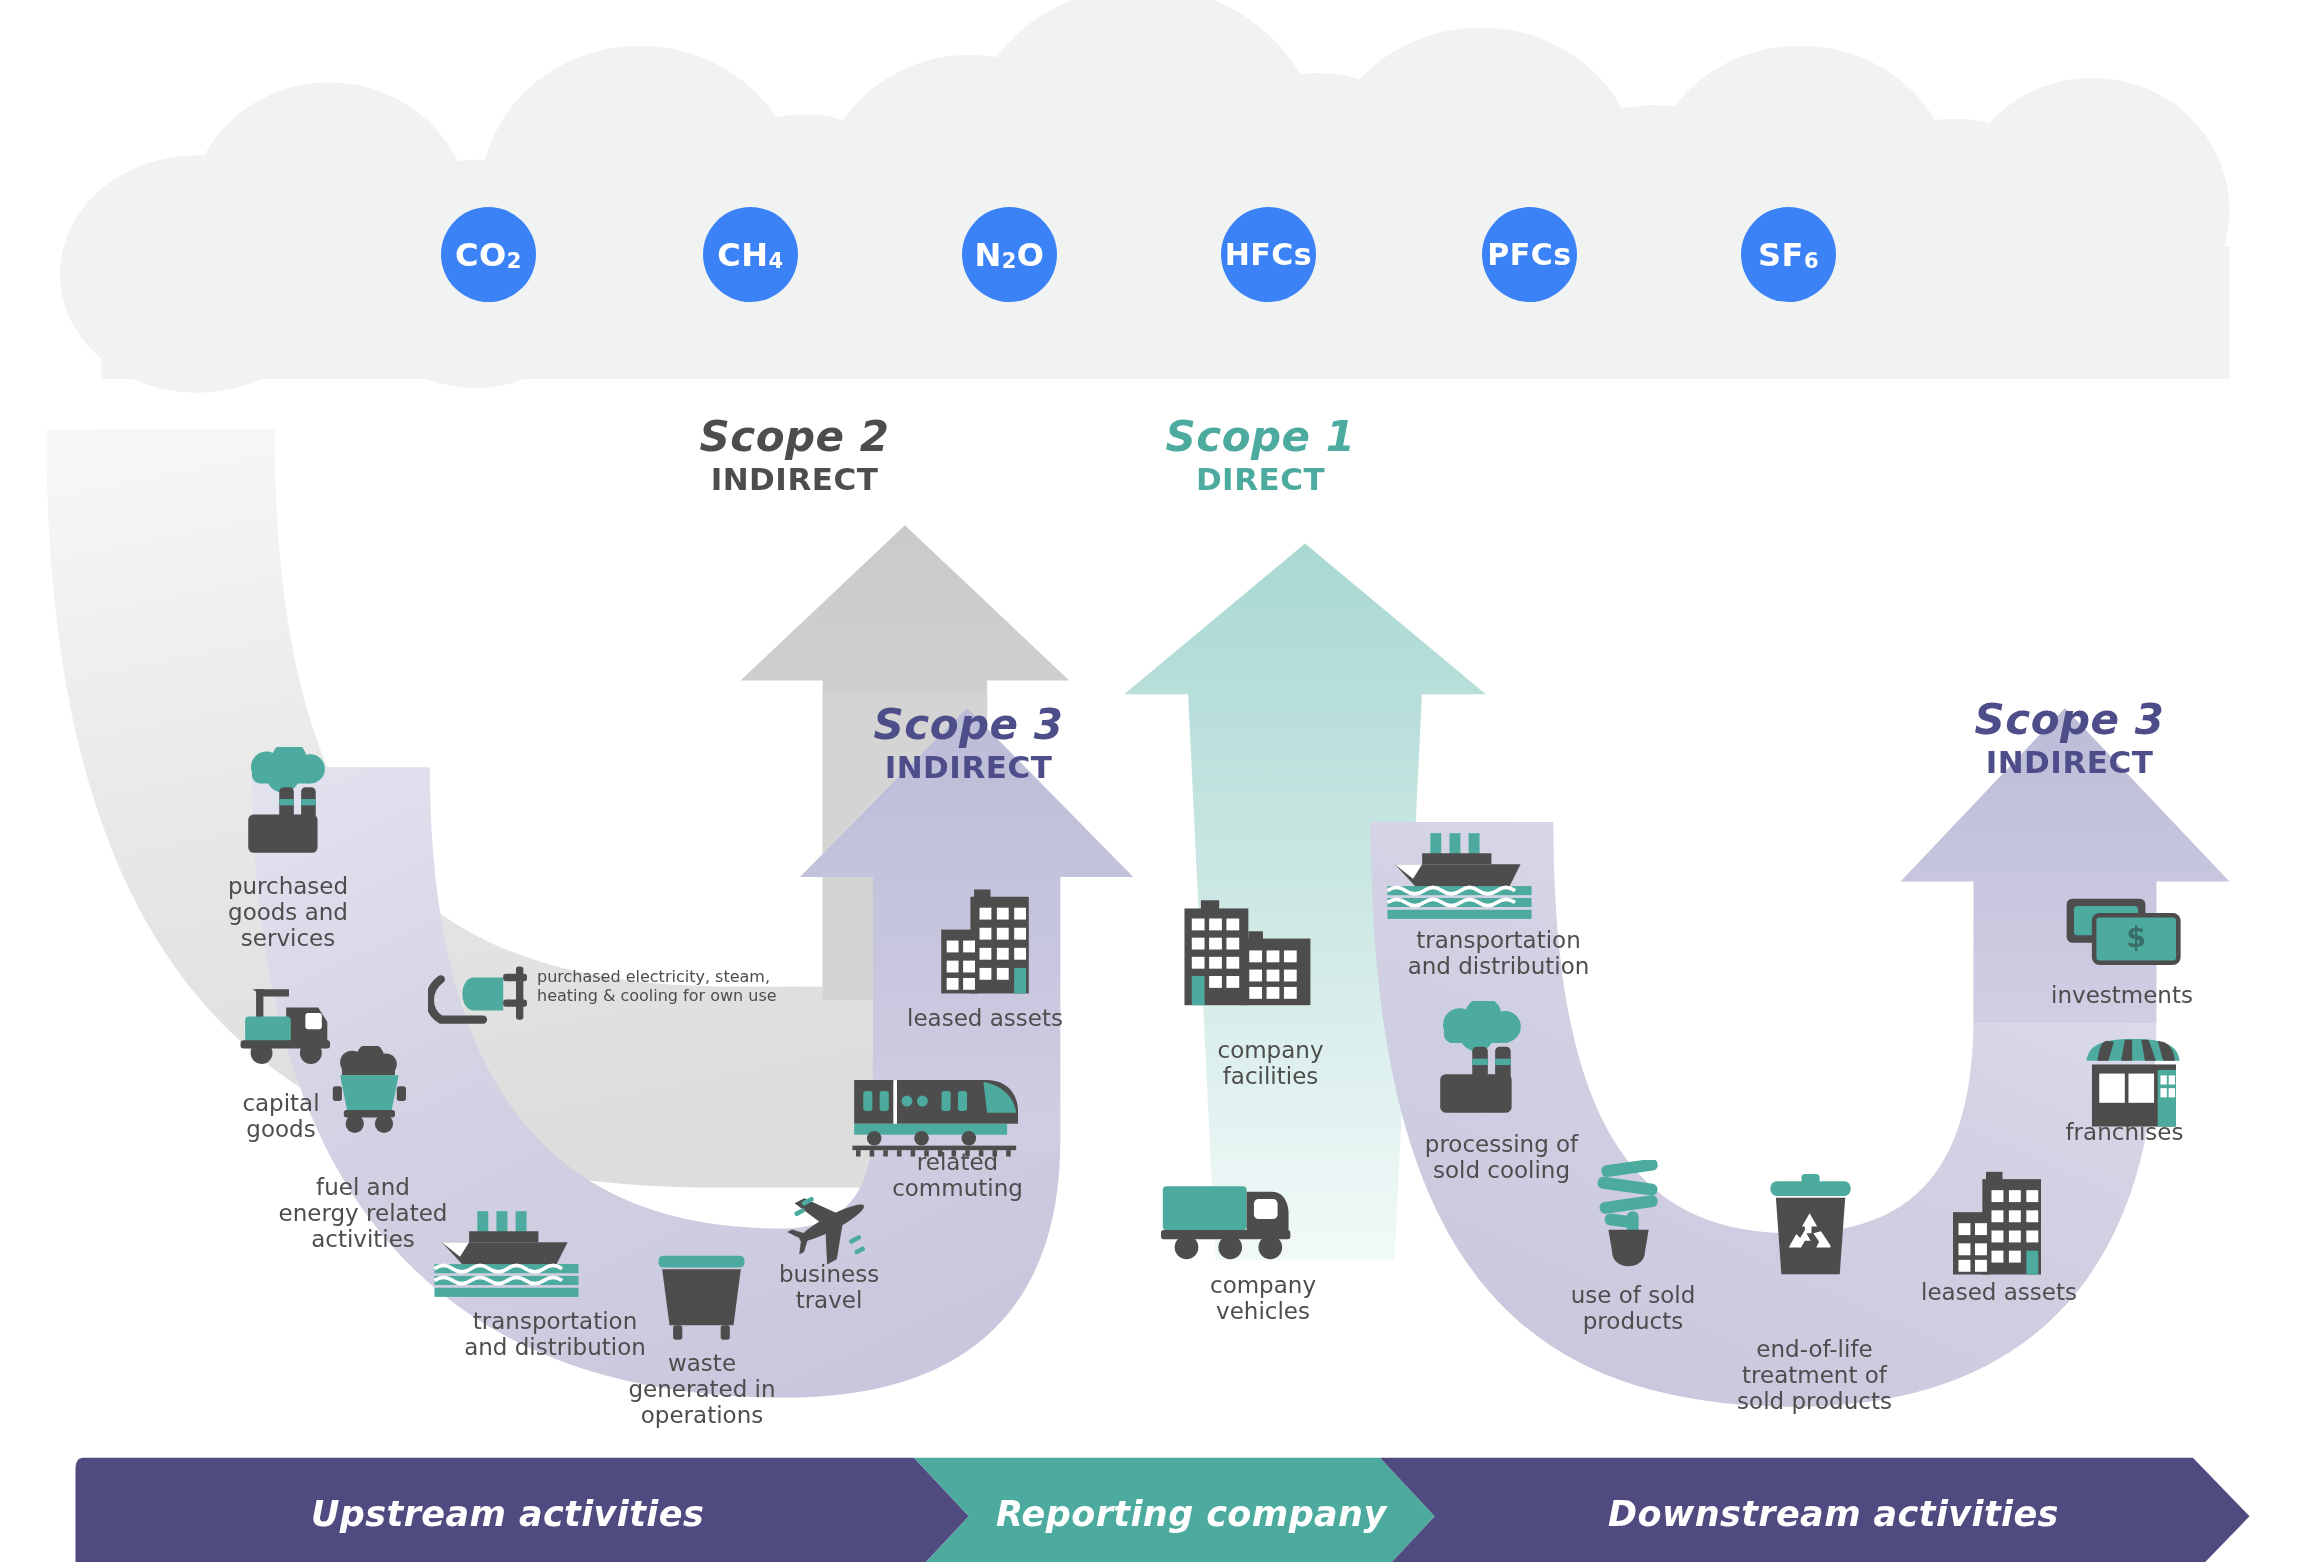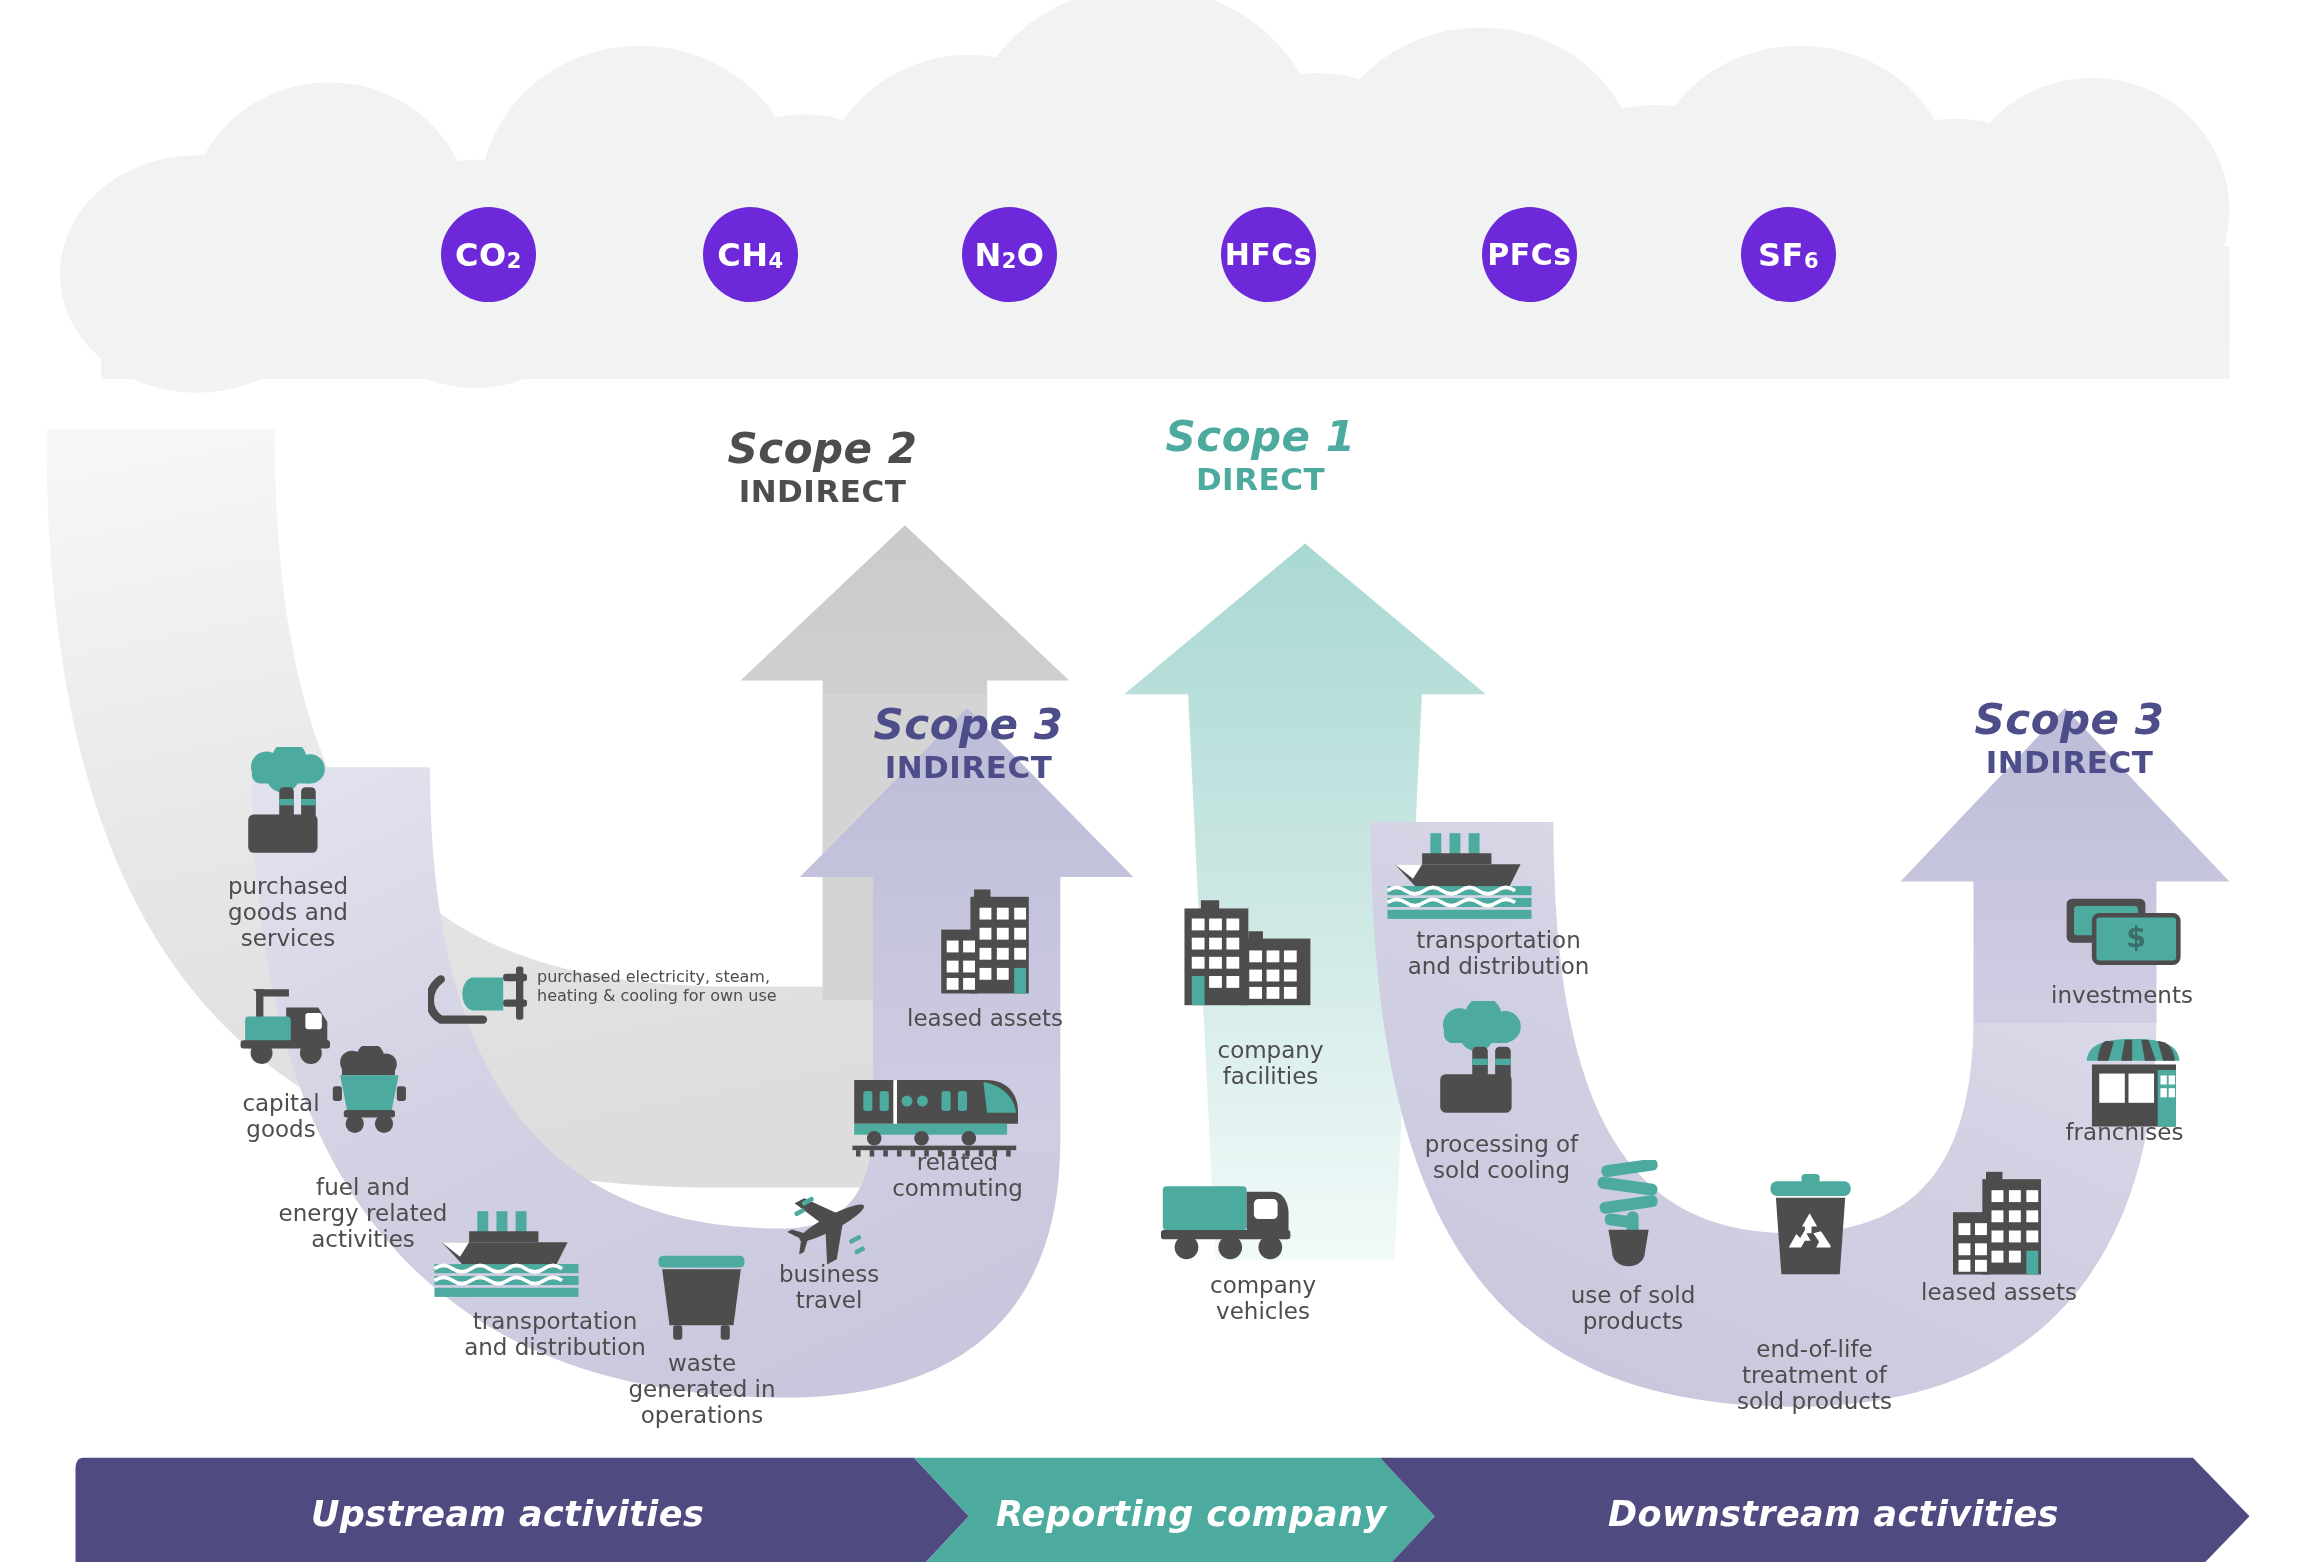--- a/index.html
+++ b/index.html
@@ -12,21 +12,21 @@
        text-align:center;font-family:"DejaVu Sans","Liberation Sans",sans-serif;}
   .lbl.left{text-align:left;}
   .scope-title{position:absolute;text-align:center;line-height:1.0;}
   .scope-title .s1{display:block;font-style:italic;font-weight:bold;font-size:42px;letter-spacing:0.5px;}
   .scope-title .s2{display:block;font-weight:bold;font-size:31px;letter-spacing:0.5px;margin-top:6.4px;}
   .sc-gray .s1,.sc-gray .s2{color:#4d4d4d;}
   .sc-teal .s1,.sc-teal .s2{color:#4cab9e;}
   .sc-purple .s1,.sc-purple .s2{color:#4d4d8a;}
 
   .gas{position:absolute;width:95px;height:95px;border-radius:50%;
-       background:#6d28d9;display:flex;align-items:center;justify-content:center;
+       background:#3b82f6;display:flex;align-items:center;justify-content:center;
        color:#ffffff;font-weight:bold;font-size:32px;letter-spacing:0.5px;}
   .gas sub{font-size:21px;vertical-align:baseline;position:relative;top:6.4px;}
 
   .banner-lbl{position:absolute;color:#ffffff;font-style:italic;font-weight:bold;
               font-size:35px;letter-spacing:0.4px;white-space:nowrap;}
   .icon{position:absolute;}
 </style>
 </head>
 <body>
 
@@ -153,21 +153,21 @@
   <div class="gas" style="left:1221px;top:207px;font-size:30px;">
     HFCs
   </div>
   <div class="gas" style="left:1482px;top:207px;font-size:30px;">
     PFCs
   </div>
   <div class="gas" style="left:1741px;top:207px;">
     SF<sub>6</sub>
   </div>
 
-  <div class="scope-title sc-gray" style="left:640px;top:416px;width:365px;margin-top:12px;">
+  <div class="scope-title sc-gray" style="left:612px;top:416px;width:365px;">
     <span class="s1">Scope 2</span>
     <span class="s2">INDIRECT</span>
   </div>
 
   <div class="scope-title sc-teal" style="left:1078px;top:416px;width:365px;">
     <span class="s1">Scope 1</span>
     <span class="s2">DIRECT</span>
   </div>
 
   <div class="scope-title sc-purple" style="left:786px;top:704px;width:365px;">

